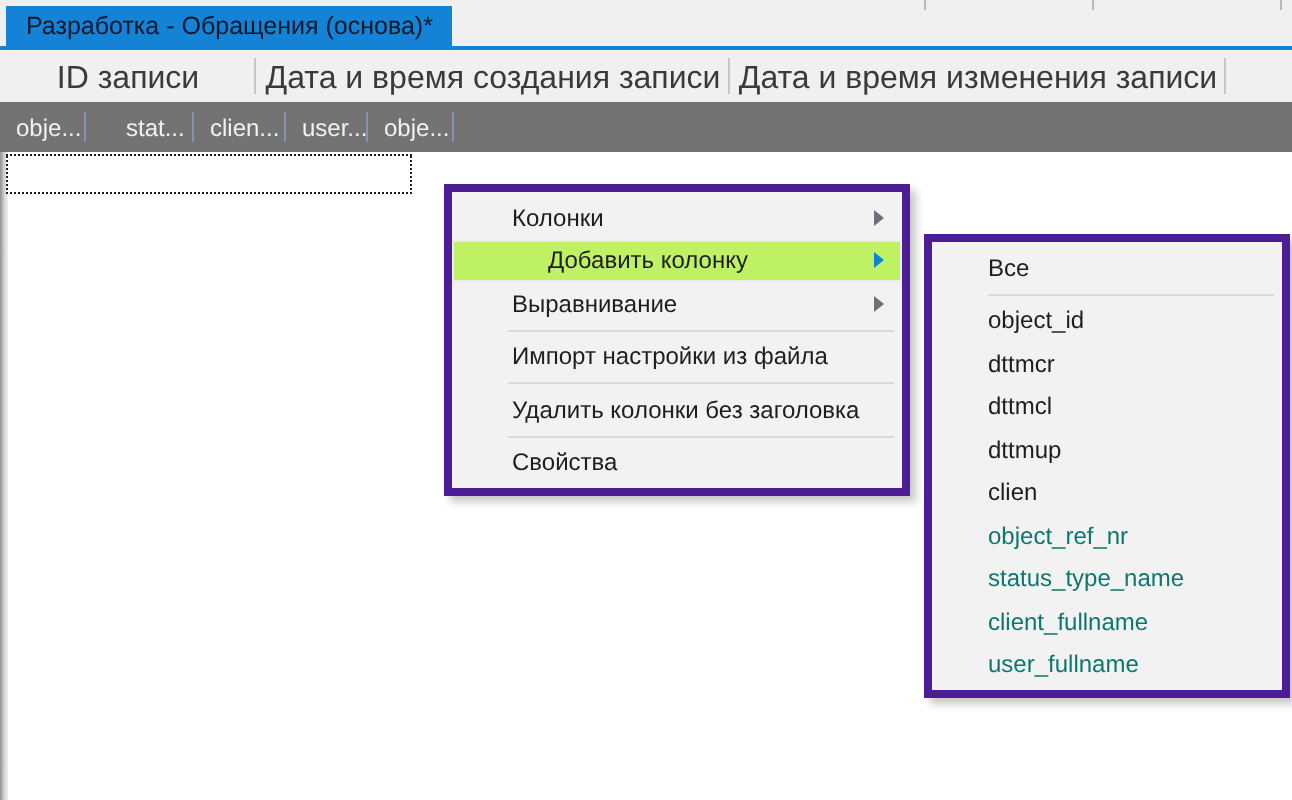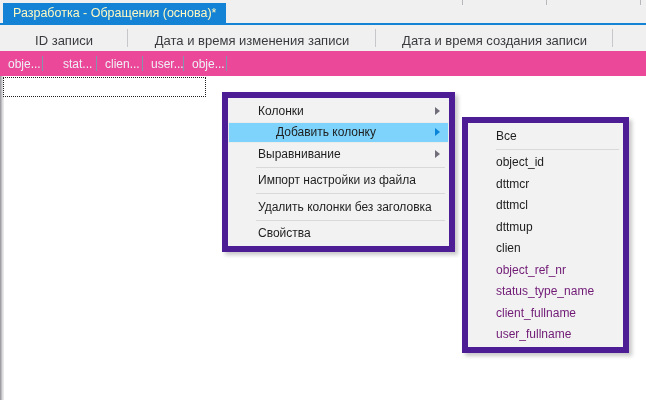--- a/index.html
+++ b/index.html
@@ -6,60 +6,60 @@
   .screen{
     position:relative;width:646px;height:400px;overflow:hidden;
     font-family:"Liberation Sans","DejaVu Sans",sans-serif;
     background:#ffffff;-webkit-font-smoothing:antialiased;
   }
   
   .topbar{position:absolute;left:0;top:0;width:646px;height:25px;background:#f0f0f1;}
   .top-tick{position:absolute;top:0;width:1px;height:5px;background:#b7b7bc;}
   .doc-tab{
     position:absolute;left:3px;top:3px;height:20px;padding:0 10px;
-    background:#1583d5;color:#fef9c3;font-size:12.5px;line-height:20px;
+    background:#1583d5;color:#0f172a;font-size:12.5px;line-height:20px;
     white-space:nowrap;cursor:default;
   }
   .tab-underline{position:absolute;left:0;top:23px;width:646px;height:2px;background:#1583d5;}
   
   .band-header{position:absolute;left:0;top:25px;width:646px;height:26px;background:#f0f0f1;display:flex;}
   .band-cell{
     position:relative;height:30px;display:flex;align-items:center;justify-content:center;
-    font-size:13px;color:#3a3a3e;white-space:nowrap;overflow:hidden;
+    font-size:16px;color:#3a3a3e;white-space:nowrap;overflow:hidden;
   }
   .band-cell .vdiv{position:absolute;right:0;top:4px;width:1px;height:18px;background:#c6c6cb;}
   
-  .col-header{position:absolute;left:0;top:51px;width:646px;height:25px;background:#ec4899;display:flex;}
+  .col-header{position:absolute;left:0;top:51px;width:646px;height:25px;background:#737373;display:flex;}
   .col-cell{
     position:relative;height:25px;display:flex;align-items:center;
     padding-left:8px;box-sizing:border-box;
     font-size:12px;color:#eef1f6;white-space:nowrap;overflow:hidden;
   }
   .col-cell .vdiv{position:absolute;right:0;top:5px;width:1px;height:15px;background:#8493ad;}
   
   .content{position:absolute;left:0;top:76px;width:646px;height:324px;background:#ffffff;}
   .left-strip{position:absolute;left:0;top:0;width:4px;height:324px;
     background:linear-gradient(to right,#909094,#d9d9dc 60%,#efefef);}
   .focus-cell{position:absolute;left:3px;top:1px;width:201px;height:18px;border:1px dotted #1d1d1d;background:#ffffff;}
   
   .menu{
-    position:absolute;background:#f2f2f2;border:6px solid #4c1d95;
+    position:absolute;background:#f2f2f2;border:4px solid #4c1d95;
     box-shadow:3px 3px 4px rgba(0,0,0,0.22);
     padding:2px 0;box-sizing:border-box;
   }
   .context-menu{left:222px;top:92px;width:233px;}
-  .sub-menu{left:462px;top:117px;width:167px;}
+  .sub-menu{left:462px;top:117px;width:183px;}
   .menu-item{
     position:relative;height:21.5px;display:flex;align-items:center;
     font-size:12px;color:#1e1e1e;cursor:default;white-space:nowrap;
   }
   .context-menu .menu-item{padding-left:30px;}
   .sub-menu .menu-item{padding-left:28px;}
-  .menu-item.hl{background:#7dd3fc;box-shadow:inset 0 0 0 1px #ececec;padding-left:48px;}
-  .menu-item.disabled{color:#701a75;}
+  .menu-item.hl{background:#bef264;box-shadow:inset 0 0 0 1px #ececec;padding-left:48px;}
+  .menu-item.disabled{color:#0f766e;}
   .menu-sep{height:1px;background:#d9d9d9;margin:2px 4px 2px 28px;}
   .arrow{
     position:absolute;right:9px;top:50%;margin-top:-4px;width:0;height:0;
     border-top:4px solid transparent;border-bottom:4px solid transparent;
     border-left:5px solid #716e79;
   }
   .menu-item.hl .arrow{border-left-color:#0a84d8;}
 </style>
 </head>
 <body>
@@ -69,22 +69,22 @@
   <div class="topbar">
     <div class="top-tick" style="left:462px"></div>
     <div class="top-tick" style="left:546px"></div>
     <div class="top-tick" style="left:640px"></div>
     <div class="doc-tab">Разработка - Обращения (основа)*</div>
     <div class="tab-underline"></div>
   </div>
 
   <div class="band-header">
       <div class="band-cell" style="width: 128px;">ID записи<span class="vdiv"></span></div>
+      <div class="band-cell" style="width: 237px;">Дата и время создания записи<span class="vdiv"></span></div>
       <div class="band-cell" style="width: 248px;">Дата и время изменения записи<span class="vdiv"></span></div>
-      <div class="band-cell" style="width: 237px;">Дата и время создания записи<span class="vdiv"></span></div>
       <div class="band-cell" style="flex: 1 1 0%;"></div>
     </div>
 
   <div class="col-header">
       <div class="col-cell" style="width: 43px;">obje...<span class="vdiv"></span></div>
       <div class="col-cell" style="width: 42px; margin-left: 12px;">stat...<span class="vdiv"></span></div>
       <div class="col-cell" style="width: 46px;">clien...<span class="vdiv"></span></div>
       <div class="col-cell" style="width: 41px;">user...<span class="vdiv"></span></div>
       <div class="col-cell" style="width: 43px;">obje...<span class="vdiv"></span></div>
       <div class="col-cell" style="flex: 1 1 0%;"></div>

